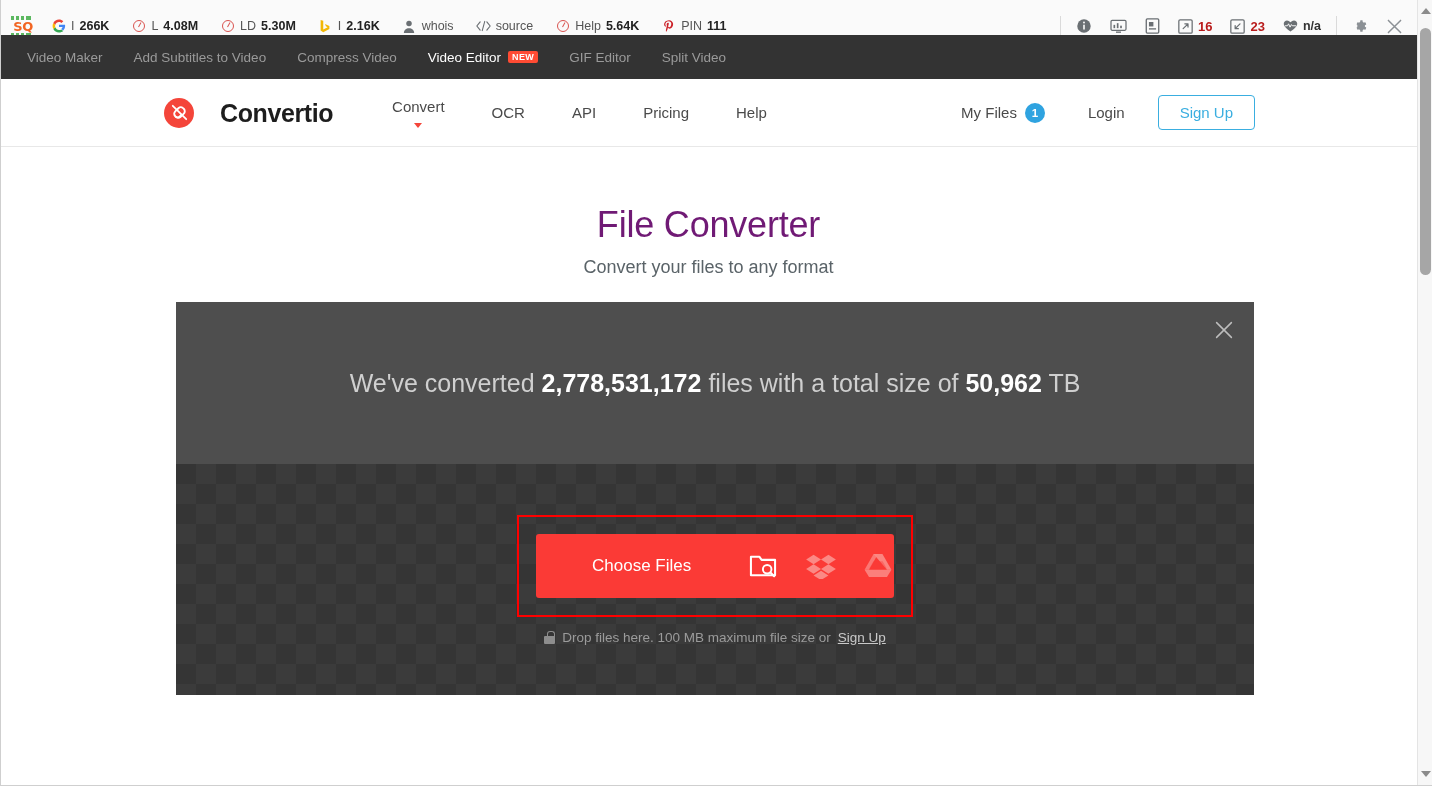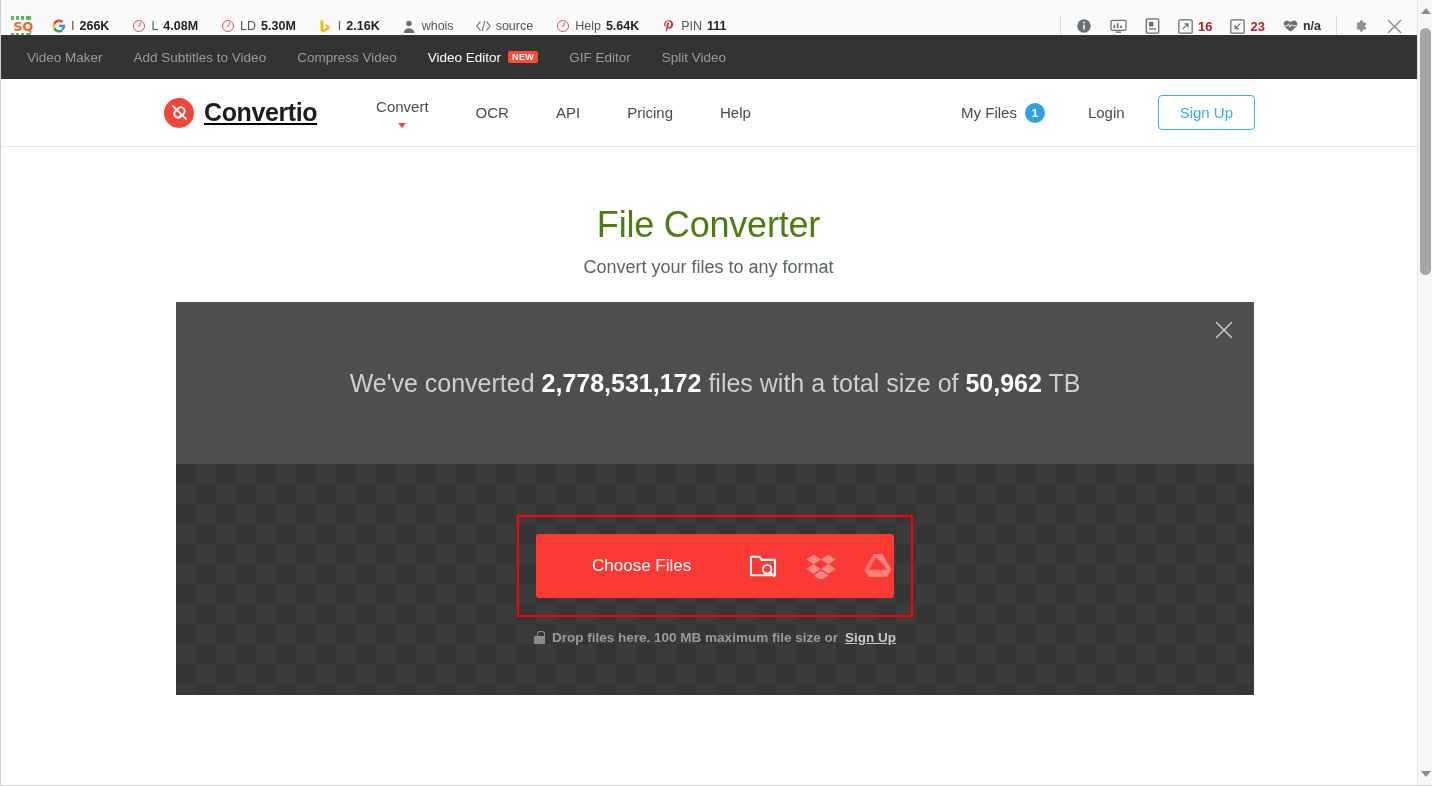--- a/index.html
+++ b/index.html
@@ -103,21 +103,21 @@
   }
 
   
   #site-header {
     position: absolute; left: 0; top: 79px;
     width: 1417px; height: 68px;
     background: #ffffff;
     border-bottom: 1px solid #e8e8e8;
     display: flex; align-items: center;
   }
-  .brand { display: flex; align-items: flex-start; gap: 10px; margin-left: 164px; cursor: pointer; text-decoration: underline; }
+  .brand { display: flex; align-items: flex-end; gap: 26px; margin-left: 164px; cursor: pointer; }
   .brand-mark {
     width: 30px; height: 30px; border-radius: 50%;
     background: #f4453a; display: flex; align-items: center; justify-content: center;
   }
   .brand-text { font-size: 25px; font-weight: bold; color: #1d1d1d; letter-spacing: -0.4px; }
   .main-nav { display: flex; align-items: center; margin-left: 59px; }
   .mnav-item {
     font-size: 15px; color: #4a4a4a; margin-right: 47px; cursor: pointer;
     display: flex; align-items: center; gap: 6px; white-space: nowrap; flex-direction: column;
   }
@@ -136,21 +136,21 @@
   .login-link { font-size: 15px; color: #4a4a4a; margin-left: 43px; cursor: pointer; }
   .signup-btn {
     margin-left: 33px; border: 1px solid #3aaee0; color: #3aaee0;
     background: #fff; border-radius: 4px; padding: 8px 21px;
     font-size: 15px; cursor: pointer; font-family: "Liberation Sans", sans-serif;
   }
 
   
   #hero { position: absolute; left: 0; top: 147px; width: 1417px; text-align: center; }
   #page-title {
-    font-size: 36px; color: #4d7c0f; font-weight: normal;
+    font-size: 36px; color: #701a75; font-weight: normal;
     margin-top: 57px; letter-spacing: -0.2px;
   }
   #page-subtitle { font-size: 18px; color: #5a6368; margin-top: 11px; }
 
   
   #panel {
     position: absolute; left: 164px; top: 302px;
     width: 1090px; height: 393px; padding-left: 12px;
   }
   #stats-banner {
@@ -190,21 +190,21 @@
   }
   .cloud-ico {
     width: 36px; height: 36px; display: flex; align-items: center;
     justify-content: center; cursor: pointer;
   }
   #ico-folder { margin-left: 56px; }
   #ico-dropbox { margin-left: 26px; }
   #ico-gdrive { margin-left: 26px; }
   #drop-hint {
     margin-top: 13px; display: flex; align-items: center; gap: 7px;
-    font-size: 13.5px; color: #9b9b9b; font-weight: bold;
+    font-size: 13.5px; color: #9b9b9b;
   }
   #drop-hint a { color: #c9c9c9; text-decoration: underline; cursor: pointer; }
   .lock-ico { width: 11px; height: 13px; position: relative; display: inline-block; }
   .lock-ico::before {
     content: ""; position: absolute; left: 2.5px; top: 0;
     width: 6px; height: 6px; border: 1.6px solid #8d8d8d;
     border-bottom: none; border-radius: 3px 3px 0 0;
   }
   .lock-ico::after {
     content: ""; position: absolute; left: 0; top: 5px;

